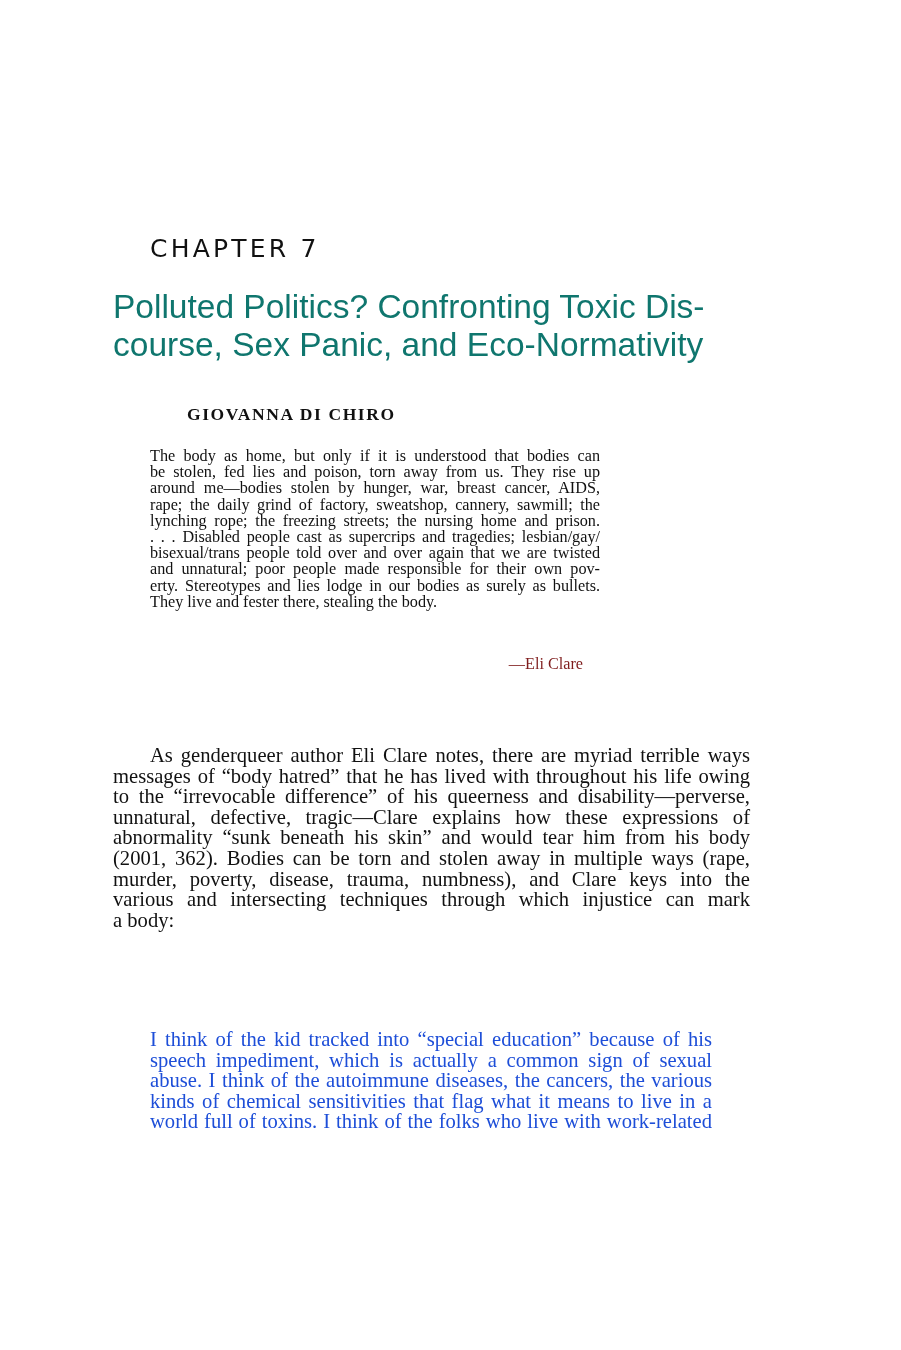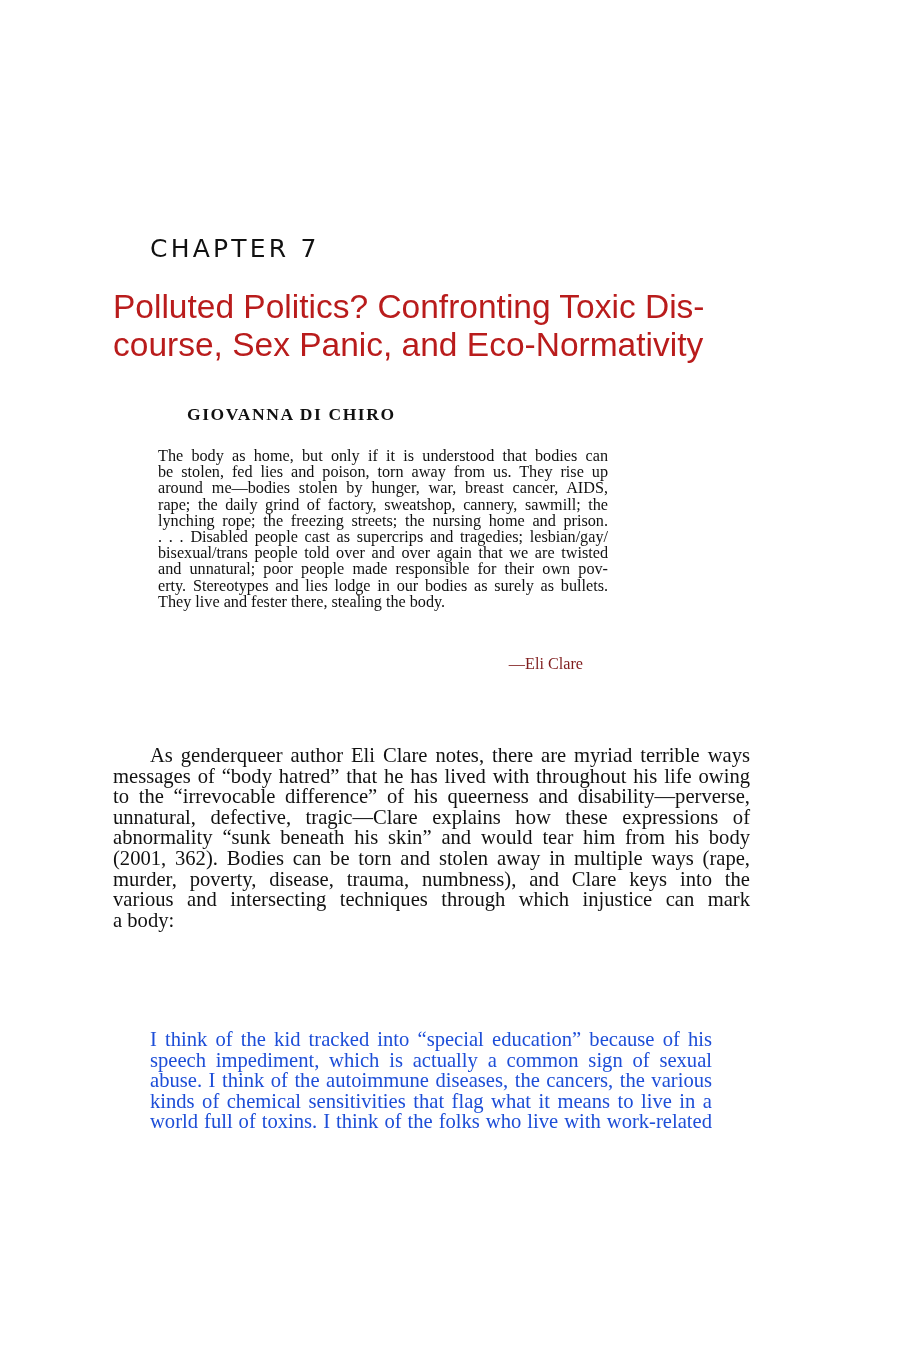--- a/index.html
+++ b/index.html
@@ -31,41 +31,41 @@
       white-space: nowrap;
     }
     .chapter-title {
       position: absolute;
       left: 113px;
       top: 288px;
       width: 600px;
       font-family: "Liberation Sans", sans-serif;
       font-size: 33.5px;
       line-height: 38px;
-      color: #b91c1c;
+      color: #0f766e;
     }
     .chapter-title .tline {
       display: block;
       white-space: nowrap;
     }
     .author {
       position: absolute;
       left: 150px;
       top: 404px;
       font-family: "Liberation Serif", serif;
       font-weight: bold;
       font-size: 17.5px;
       letter-spacing: 1.6px;
       color: #111;
       white-space: nowrap;
       margin-left: 37px;
     }
     .epigraph {
       position: absolute;
-      left: 158px;
+      left: 150px;
       top: 446px;
       width: 450px;
       font-family: "Liberation Serif", serif;
       font-size: 16.2px;
       line-height: 20.8px;
       color: #111;
     }
     .epigraph-attribution {
       position: absolute;
       left: 150px;

